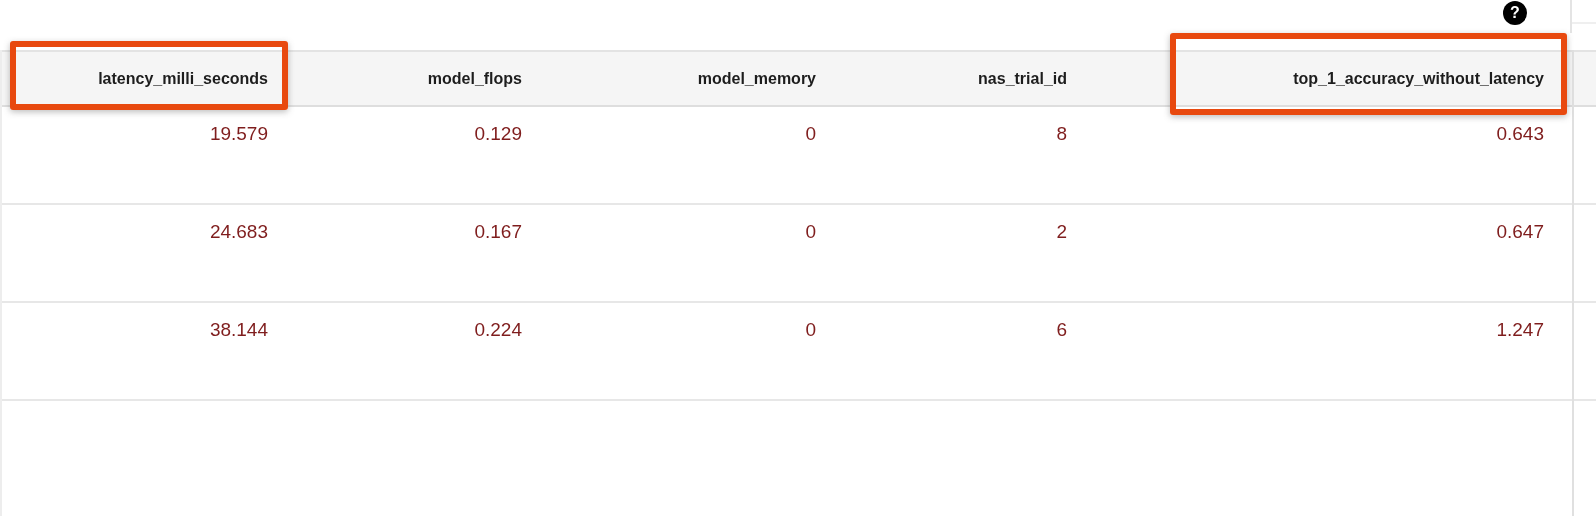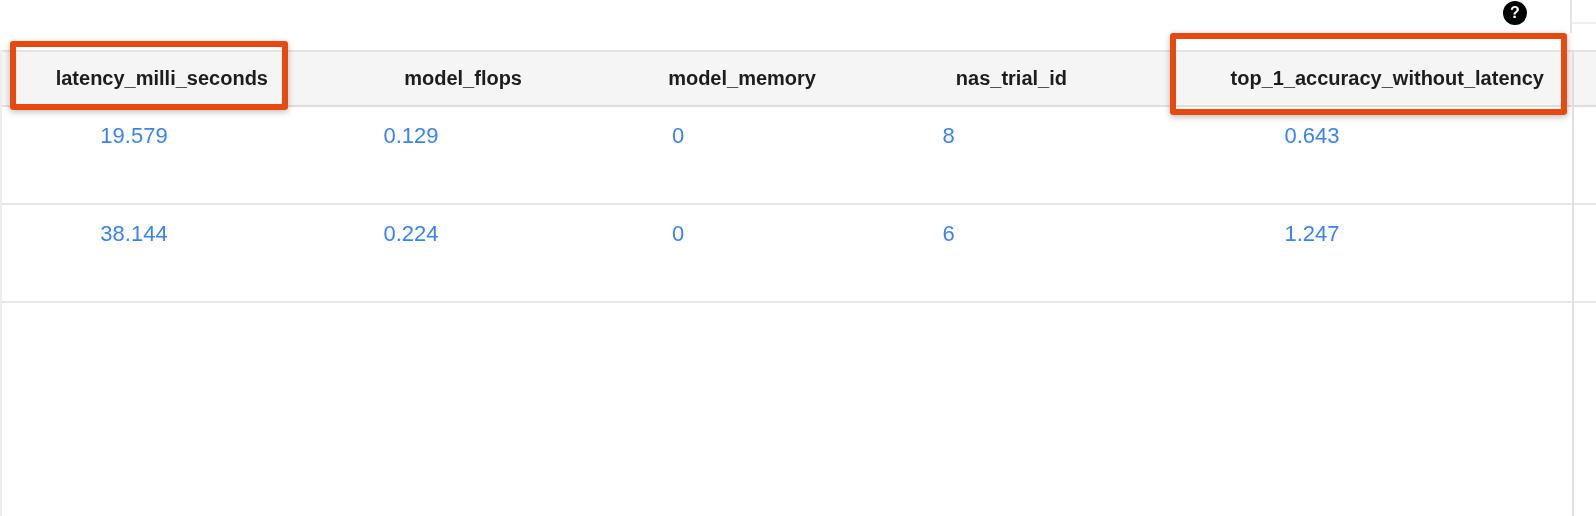--- a/index.html
+++ b/index.html
@@ -22,38 +22,38 @@
     left: 0;
     width: 1596px;
     border-collapse: collapse;
     table-layout: fixed;
   }
   table.data-table thead th {
     height: 53px;
     background: #f5f5f5;
     border-top: 2px solid #e3e3e3;
     border-bottom: 2px solid #dedede;
-    font-size: 20px;
+    font-size: 16px;
     font-weight: 700;
     color: #1d1d1d;
     text-align: right;
     vertical-align: middle;
     padding: 0;
     white-space: nowrap;
     overflow: hidden;
   }
   table.data-table tbody td {
     height: 80px;
     border-bottom: 2px solid #e7e7e7;
     vertical-align: top;
     padding: 16px 0 0 0;
-    font-size: 22px;
+    font-size: 19px;
     font-weight: 400;
-    color: #3b82f6;
-    text-align: center;
+    color: #7f1d1d;
+    text-align: right;
     white-space: nowrap;
     overflow: hidden;
   }
   table.data-table th:nth-child(1), table.data-table td:nth-child(1) { padding-right: 32px; }
   table.data-table th:nth-child(2), table.data-table td:nth-child(2) { padding-right: 18px; }
   table.data-table th:nth-child(3), table.data-table td:nth-child(3) { padding-right: 14px; }
   table.data-table th:nth-child(4), table.data-table td:nth-child(4) { padding-right: 13px; }
   table.data-table th:nth-child(5), table.data-table td:nth-child(5) { padding-right: 28px; }
   table.data-table th:nth-child(6), table.data-table td:nth-child(6) { padding-right: 0; }
 
@@ -162,20 +162,28 @@
   <tbody>
     <tr>
       <td>19.579</td>
       <td>0.129</td>
       <td>0</td>
       <td>8</td>
       <td>0.643</td>
       <td></td>
     </tr>
     <tr>
+      <td>24.683</td>
+      <td>0.167</td>
+      <td>0</td>
+      <td>2</td>
+      <td>0.647</td>
+      <td></td>
+    </tr>
+    <tr>
       <td>38.144</td>
       <td>0.224</td>
       <td>0</td>
       <td>6</td>
       <td>1.247</td>
       <td></td>
     </tr>
   </tbody>
 </table>
 

